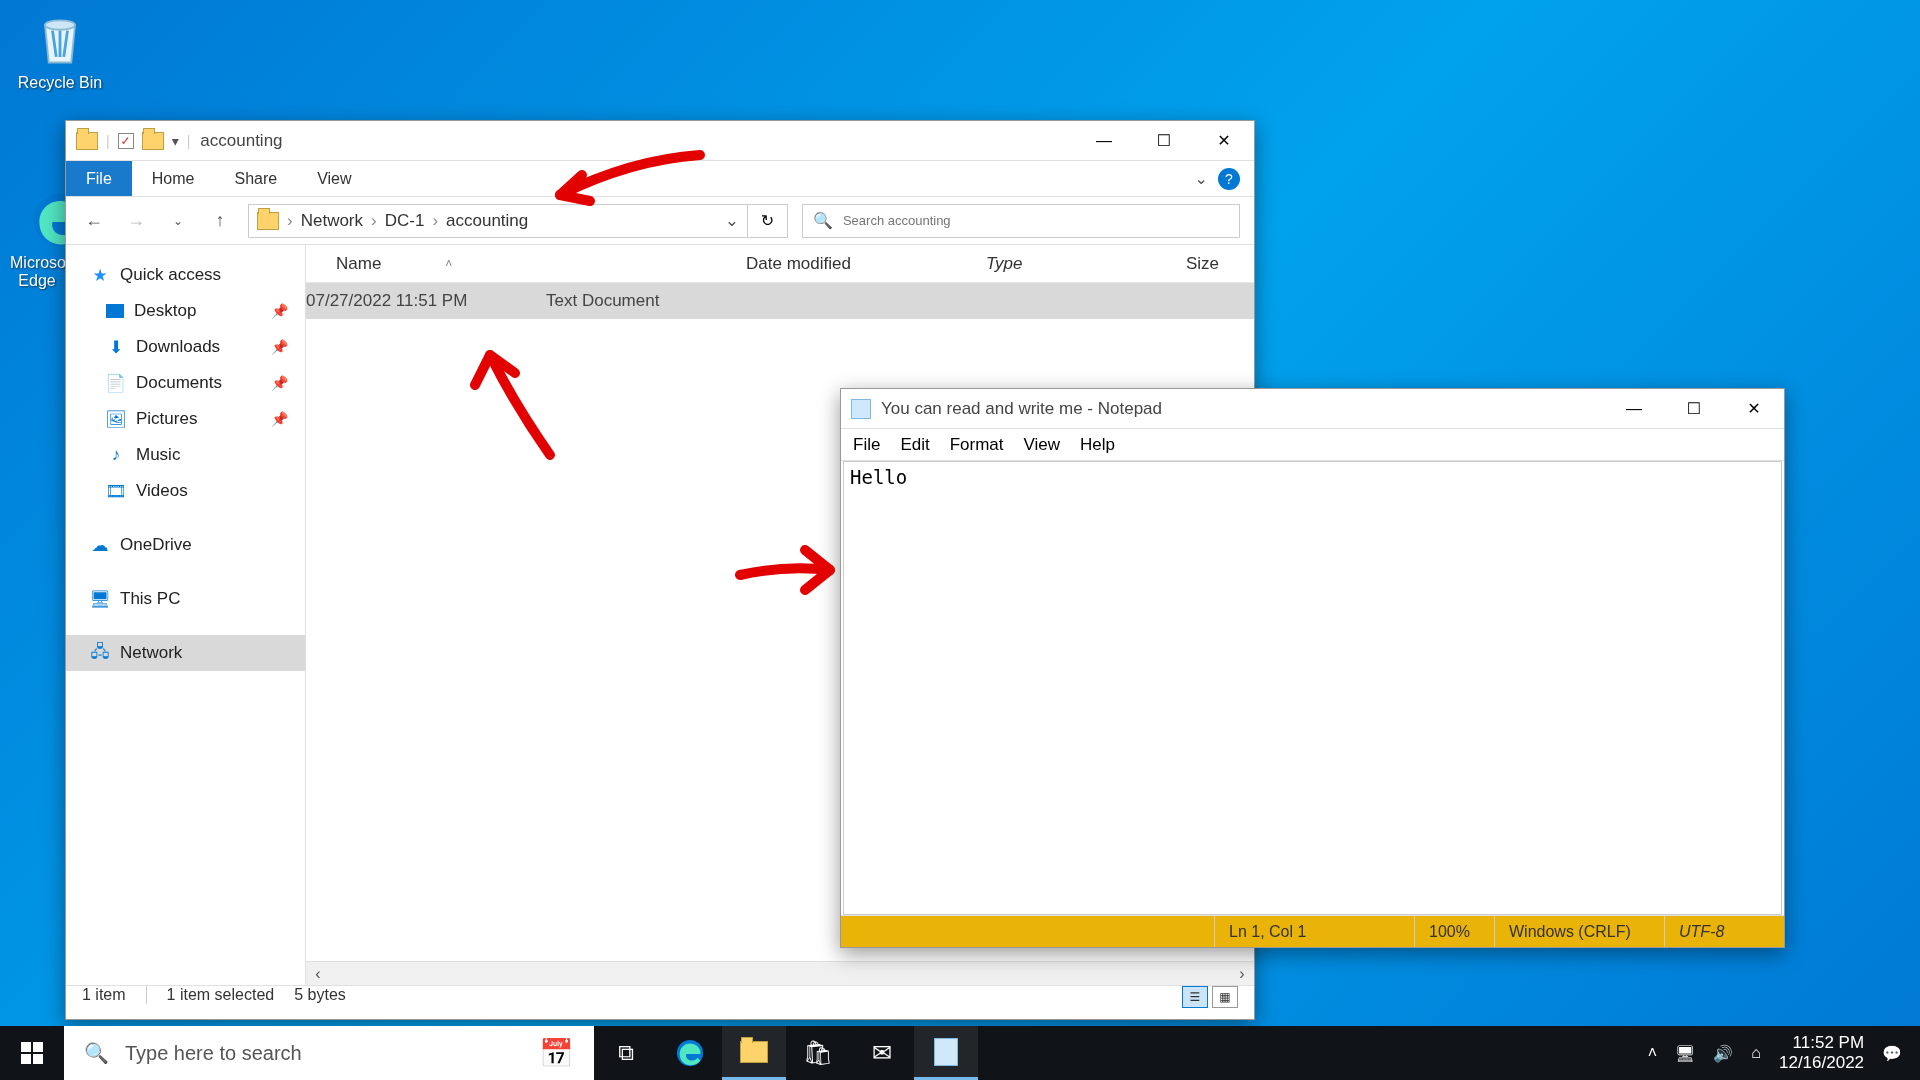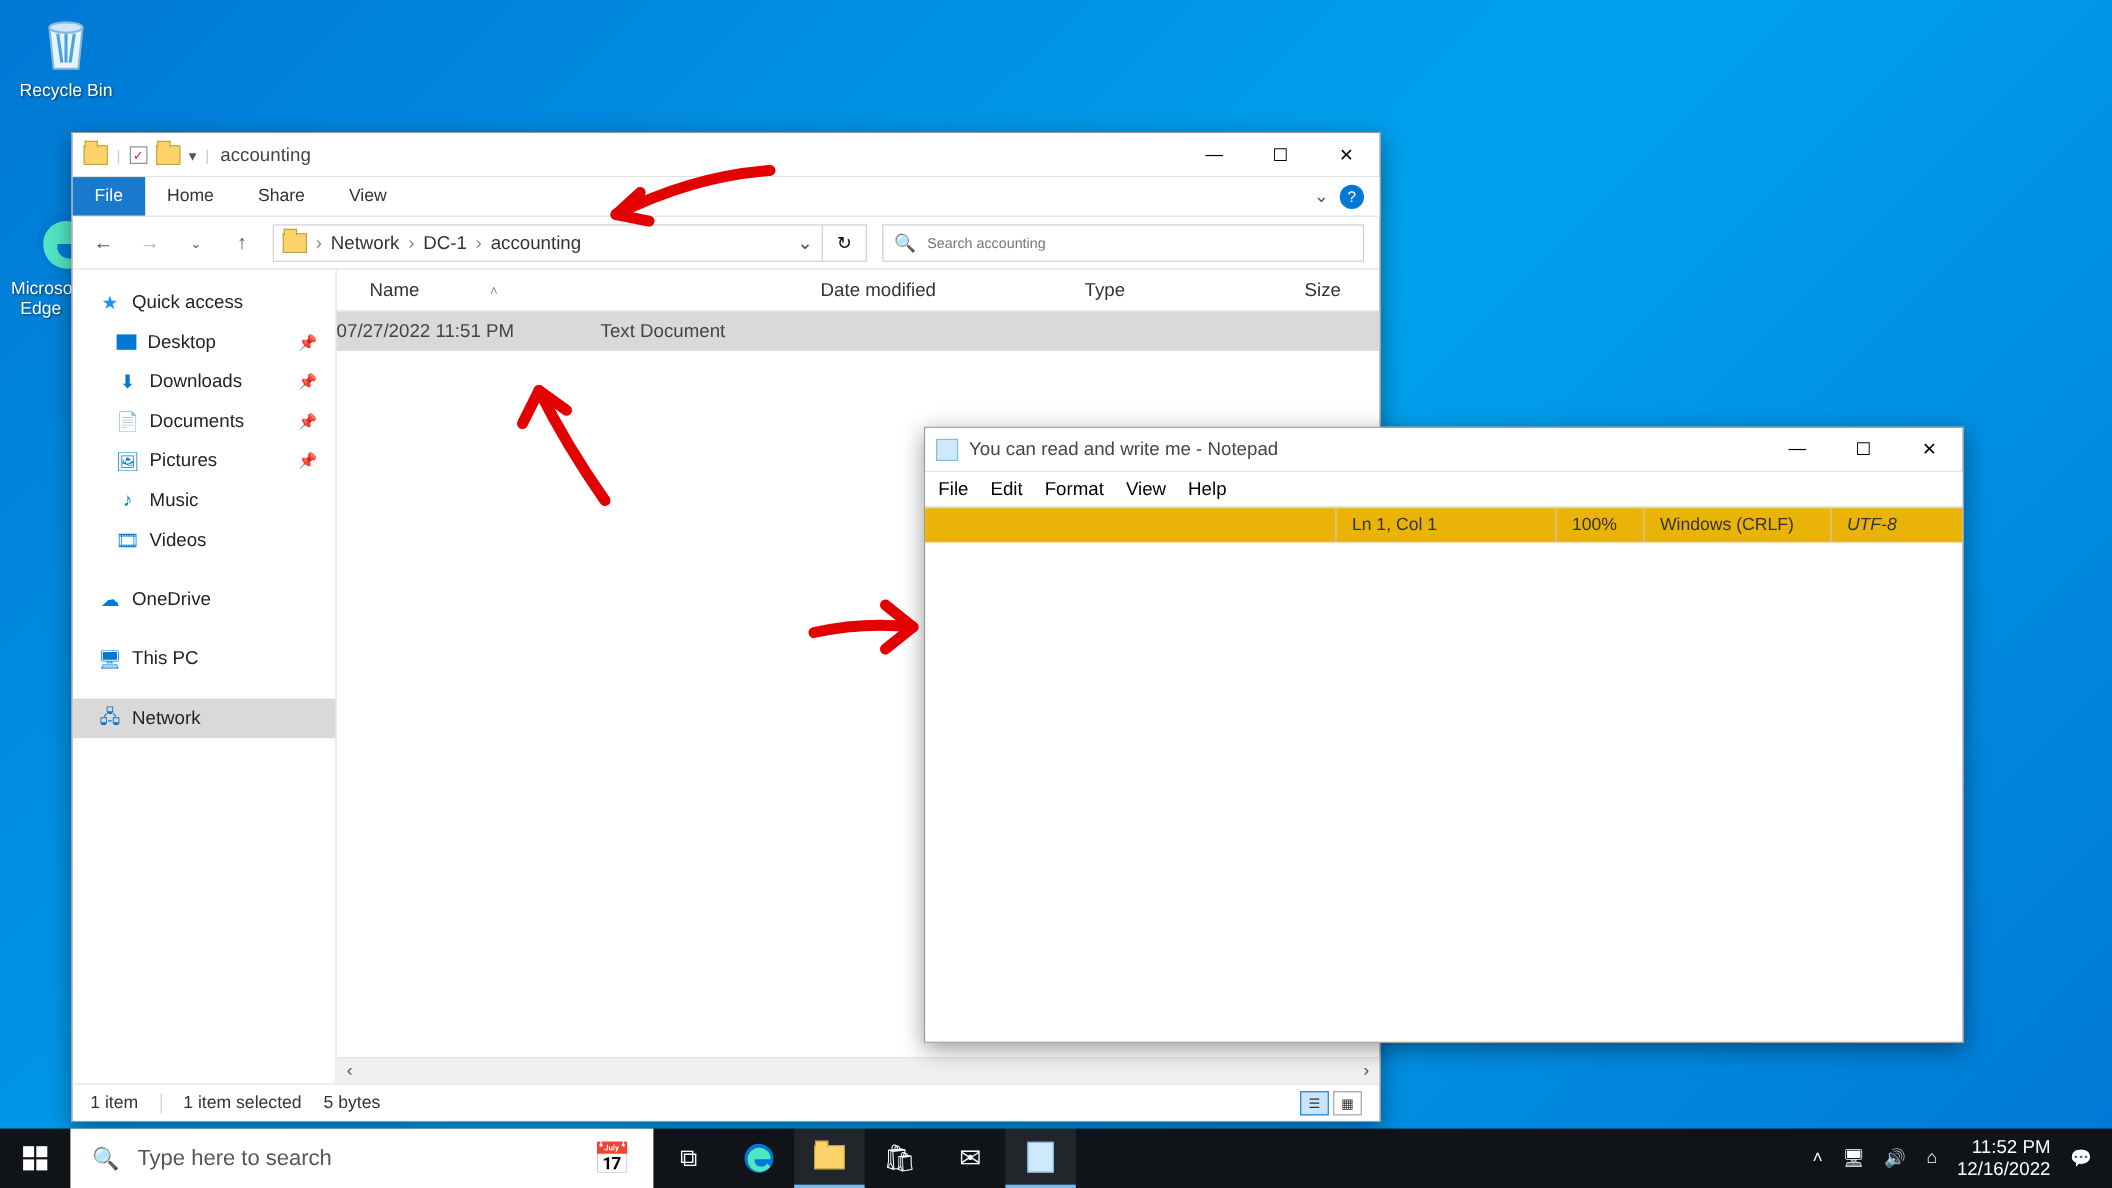--- a/index.html
+++ b/index.html
@@ -45,35 +45,35 @@
 .nav-item { height:36px; display:flex; align-items:center; gap:10px; padding-left:24px; font-size:17px; color:#222; cursor:pointer; }
 .nav-item.selected { background:#d9d9d9; }
 .nav-item .pin { margin-left:auto; margin-right:16px; color:#888; font-size:14px;}
 .nav-group { margin-bottom:18px; }
 .nav-icon { width:20px; height:20px; display:inline-flex; align-items:center; justify-content:center; }
 
 .filepane { flex:1; display:flex; flex-direction:column; }
 .columns { height:38px; display:flex; align-items:center; border-bottom:1px solid #e6e6e6; font-size:17px; color:#333; }
 .col-name { flex:0 0 440px; padding-left:30px; display:flex; align-items:center; gap:64px;}
 .col-date { flex:0 0 240px; }
-.col-type { flex:0 0 200px; }
+.col-type { flex:0 0 200px;font-style:italic; }
 .col-size { flex:1; }
 .filerow { height:36px; display:flex; align-items:center; font-size:17px; color:#222; cursor:pointer;}
 .filerow.selected { background:#d9d9d9; }
 .filerow .c-name { flex:0 0 440px; padding-left:30px; display:flex; align-items:center; gap:12px;}
 .filerow .c-date { flex:0 0 240px; color:#444;}
 .filerow .c-type { flex:0 0 200px; color:#444;}
 .txt-icon { width:20px; height:24px; background:#fff; border:1px solid #aaa; position:relative;}
 .txt-icon::before { content:""; position:absolute; left:3px; right:3px; top:4px; height:2px; background:#999; box-shadow:0 4px 0 #999,0 8px 0 #999,0 12px 0 #999;}
 
 .explorer-scroll { height:24px; border-top:1px solid #e0e0e0; display:flex; align-items:center; background:#f0f0f0;}
 .hscroll-btn { width:24px; text-align:center; color:#555; cursor:pointer;}
 .hscroll-track { flex:1; height:16px; }
 
-.statusbar { height:34px; border-top:1px solid #e0e0e0; display:flex; align-items:center; padding:0 16px; font-size:16px; color:#333; gap:20px;}
+.statusbar { height:34px; border-top:1px solid #e0e0e0; display:flex; align-items:flex-start; padding:0 16px; font-size:16px; color:#333; gap:20px;}
 .statusbar .sep { width:1px; height:18px; background:#ccc;}
 .view-toggle { margin-left:auto; display:flex; gap:4px;}
 .vt { width:26px; height:22px; border:1px solid #999; display:flex; align-items:center; justify-content:center; font-size:12px; cursor:pointer;}
 .vt.active { background:#cce4f7; border-color:#0078d4;}
 
 
 .notepad { left:840px; top:388px; width:945px; height:560px; }
 .notepad .titlebar-left .nic { width:20px; height:20px; background:#cfe8fc; border:1px solid #7fb8e0; }
 .np-menu { height:32px; display:flex; align-items:center; gap:20px; padding-left:12px; font-size:17px; border-bottom:1px solid #e0e0e0; background:#fff;}
 .np-menu span { cursor:pointer; }
@@ -279,20 +279,21 @@
       <div class="tb-btn close">✕</div>
     </div>
   </div>
   <div class="np-menu">
     <span>File</span>
     <span>Edit</span>
     <span>Format</span>
     <span>View</span>
     <span>Help</span>
   </div>
+  <div class="np-text">Hello</div>
   <div class="np-status">
     <div style="flex:1;"></div>
     <div class="cell" style="width:200px;">Ln 1, Col 1</div>
     <div class="cell" style="width:80px;">100%</div>
     <div class="cell" style="width:170px;">Windows (CRLF)</div>
     <div class="cell" style="width:120px;font-style:italic;">UTF-8</div>
   </div>
 </div>
 
 <svg class="arrow" style="left:540px;top:145px;width:170px;height:70px;">

